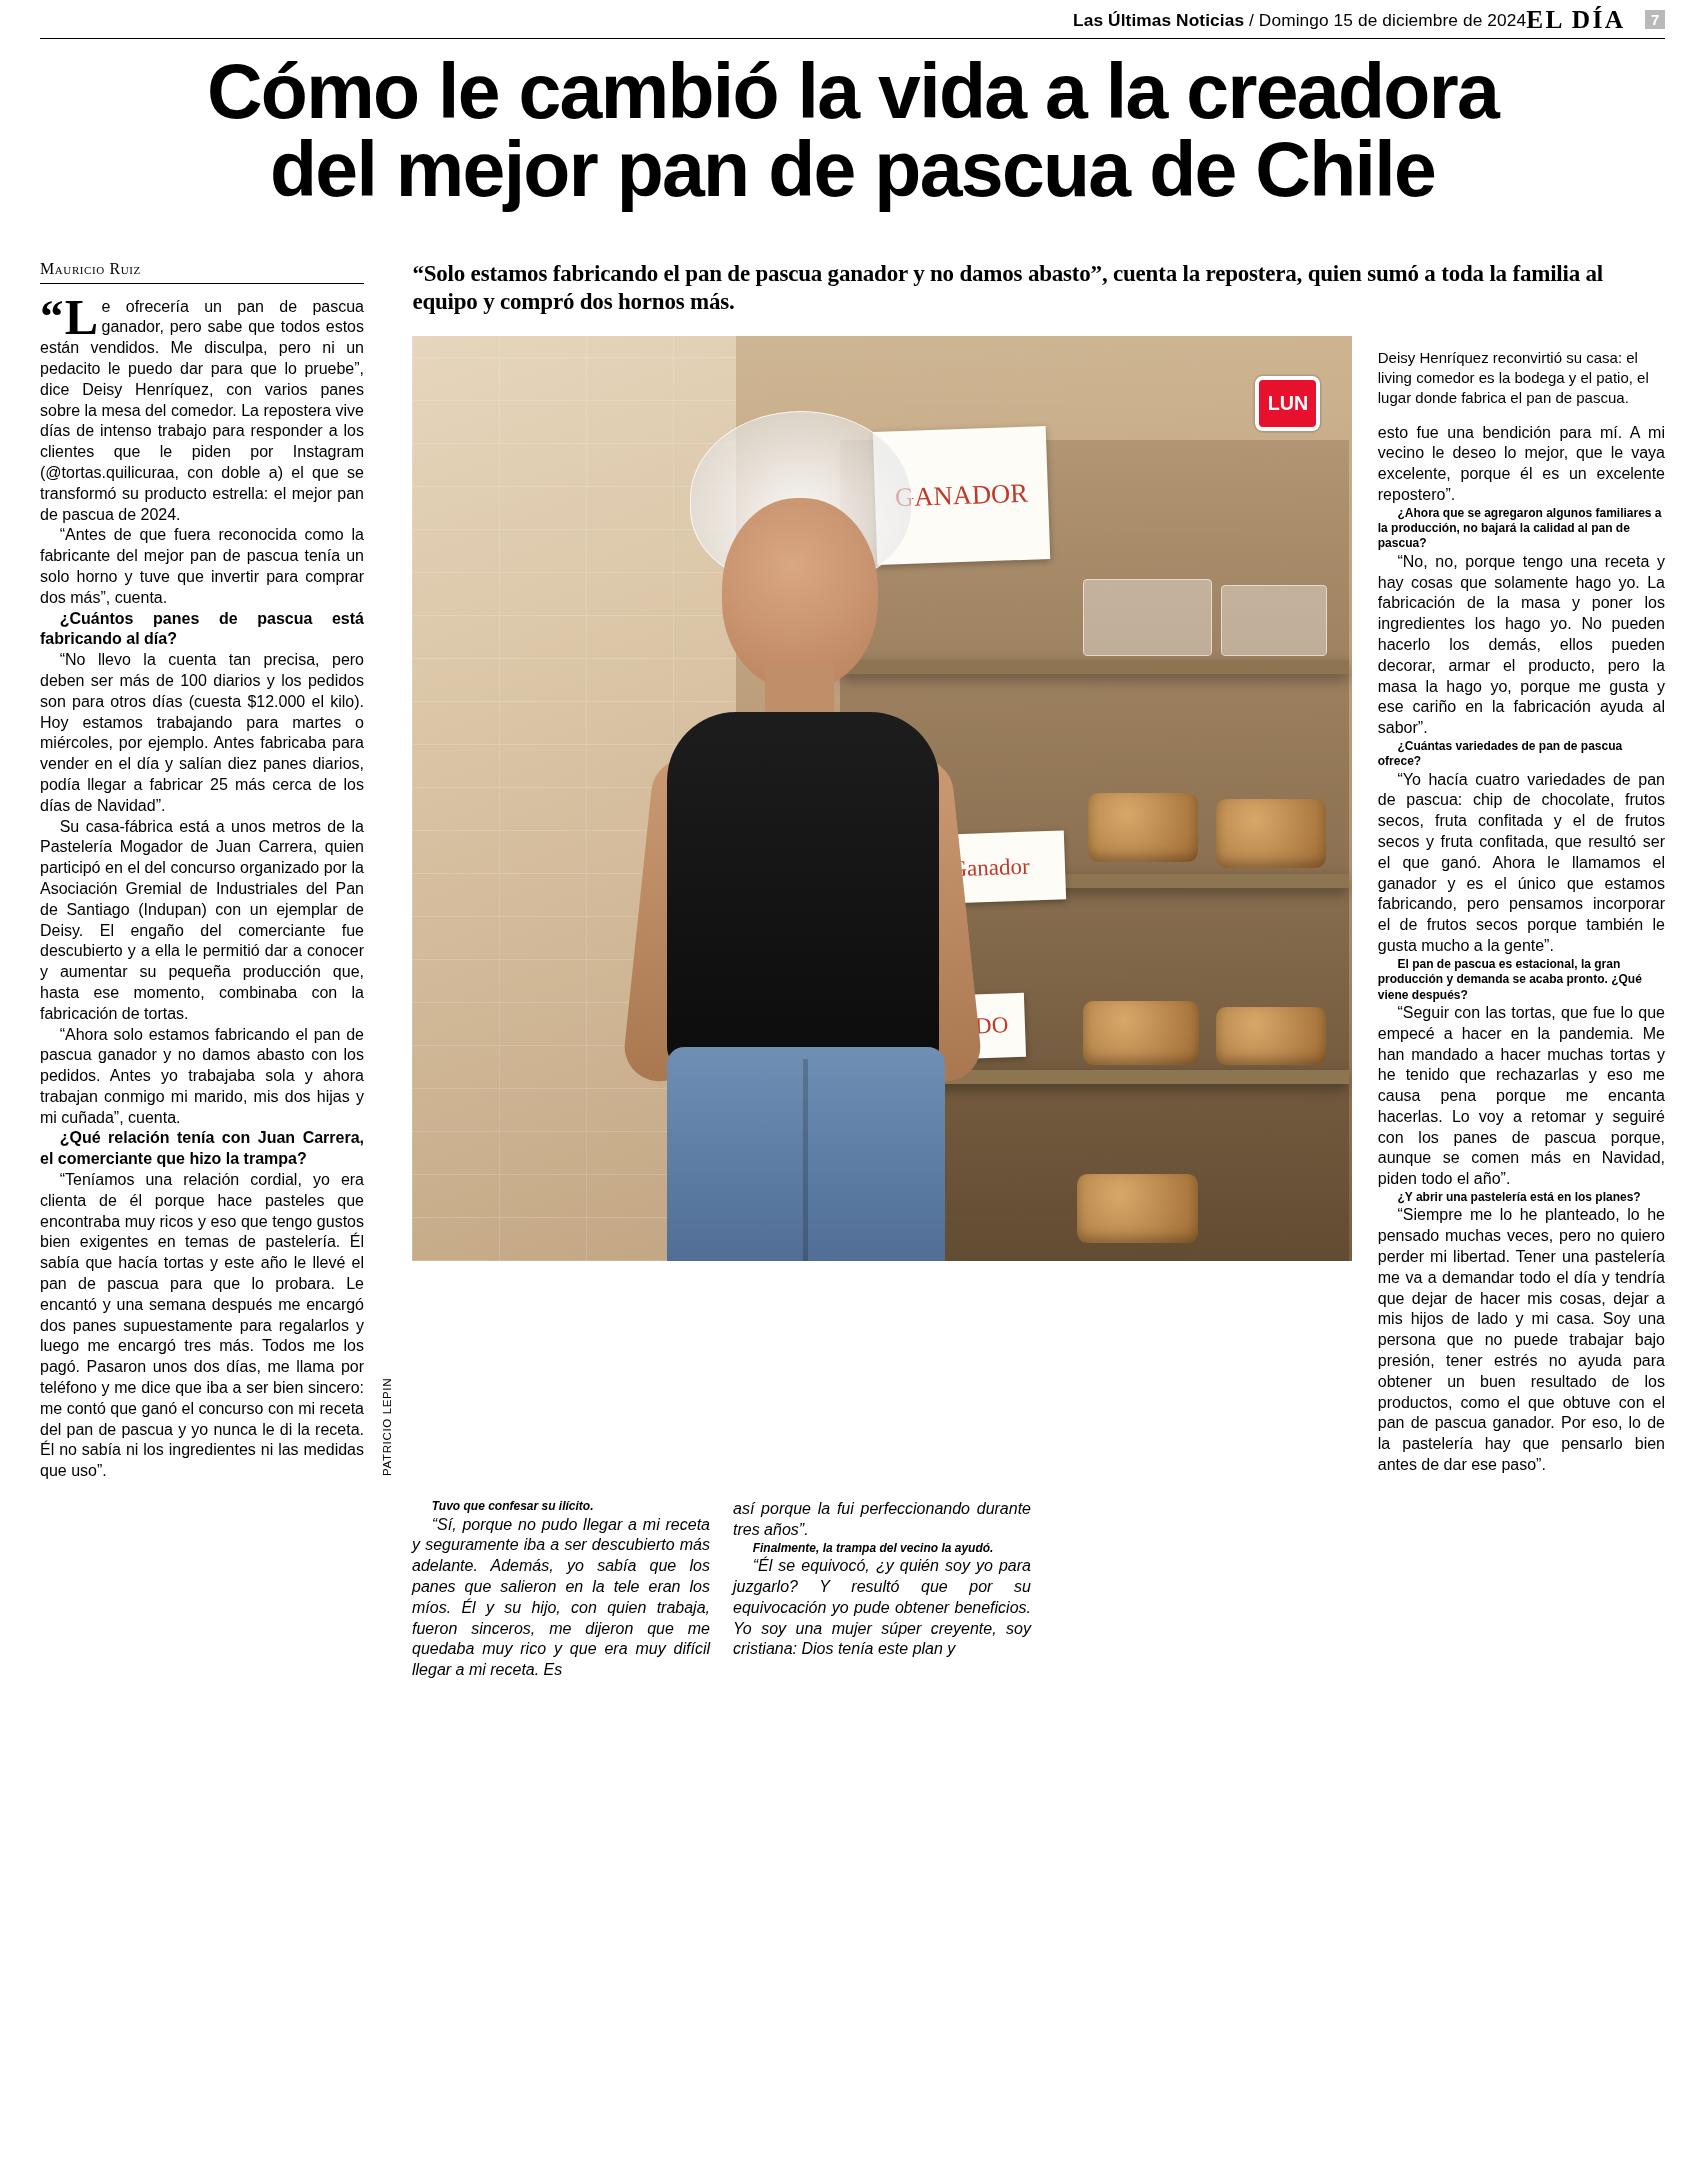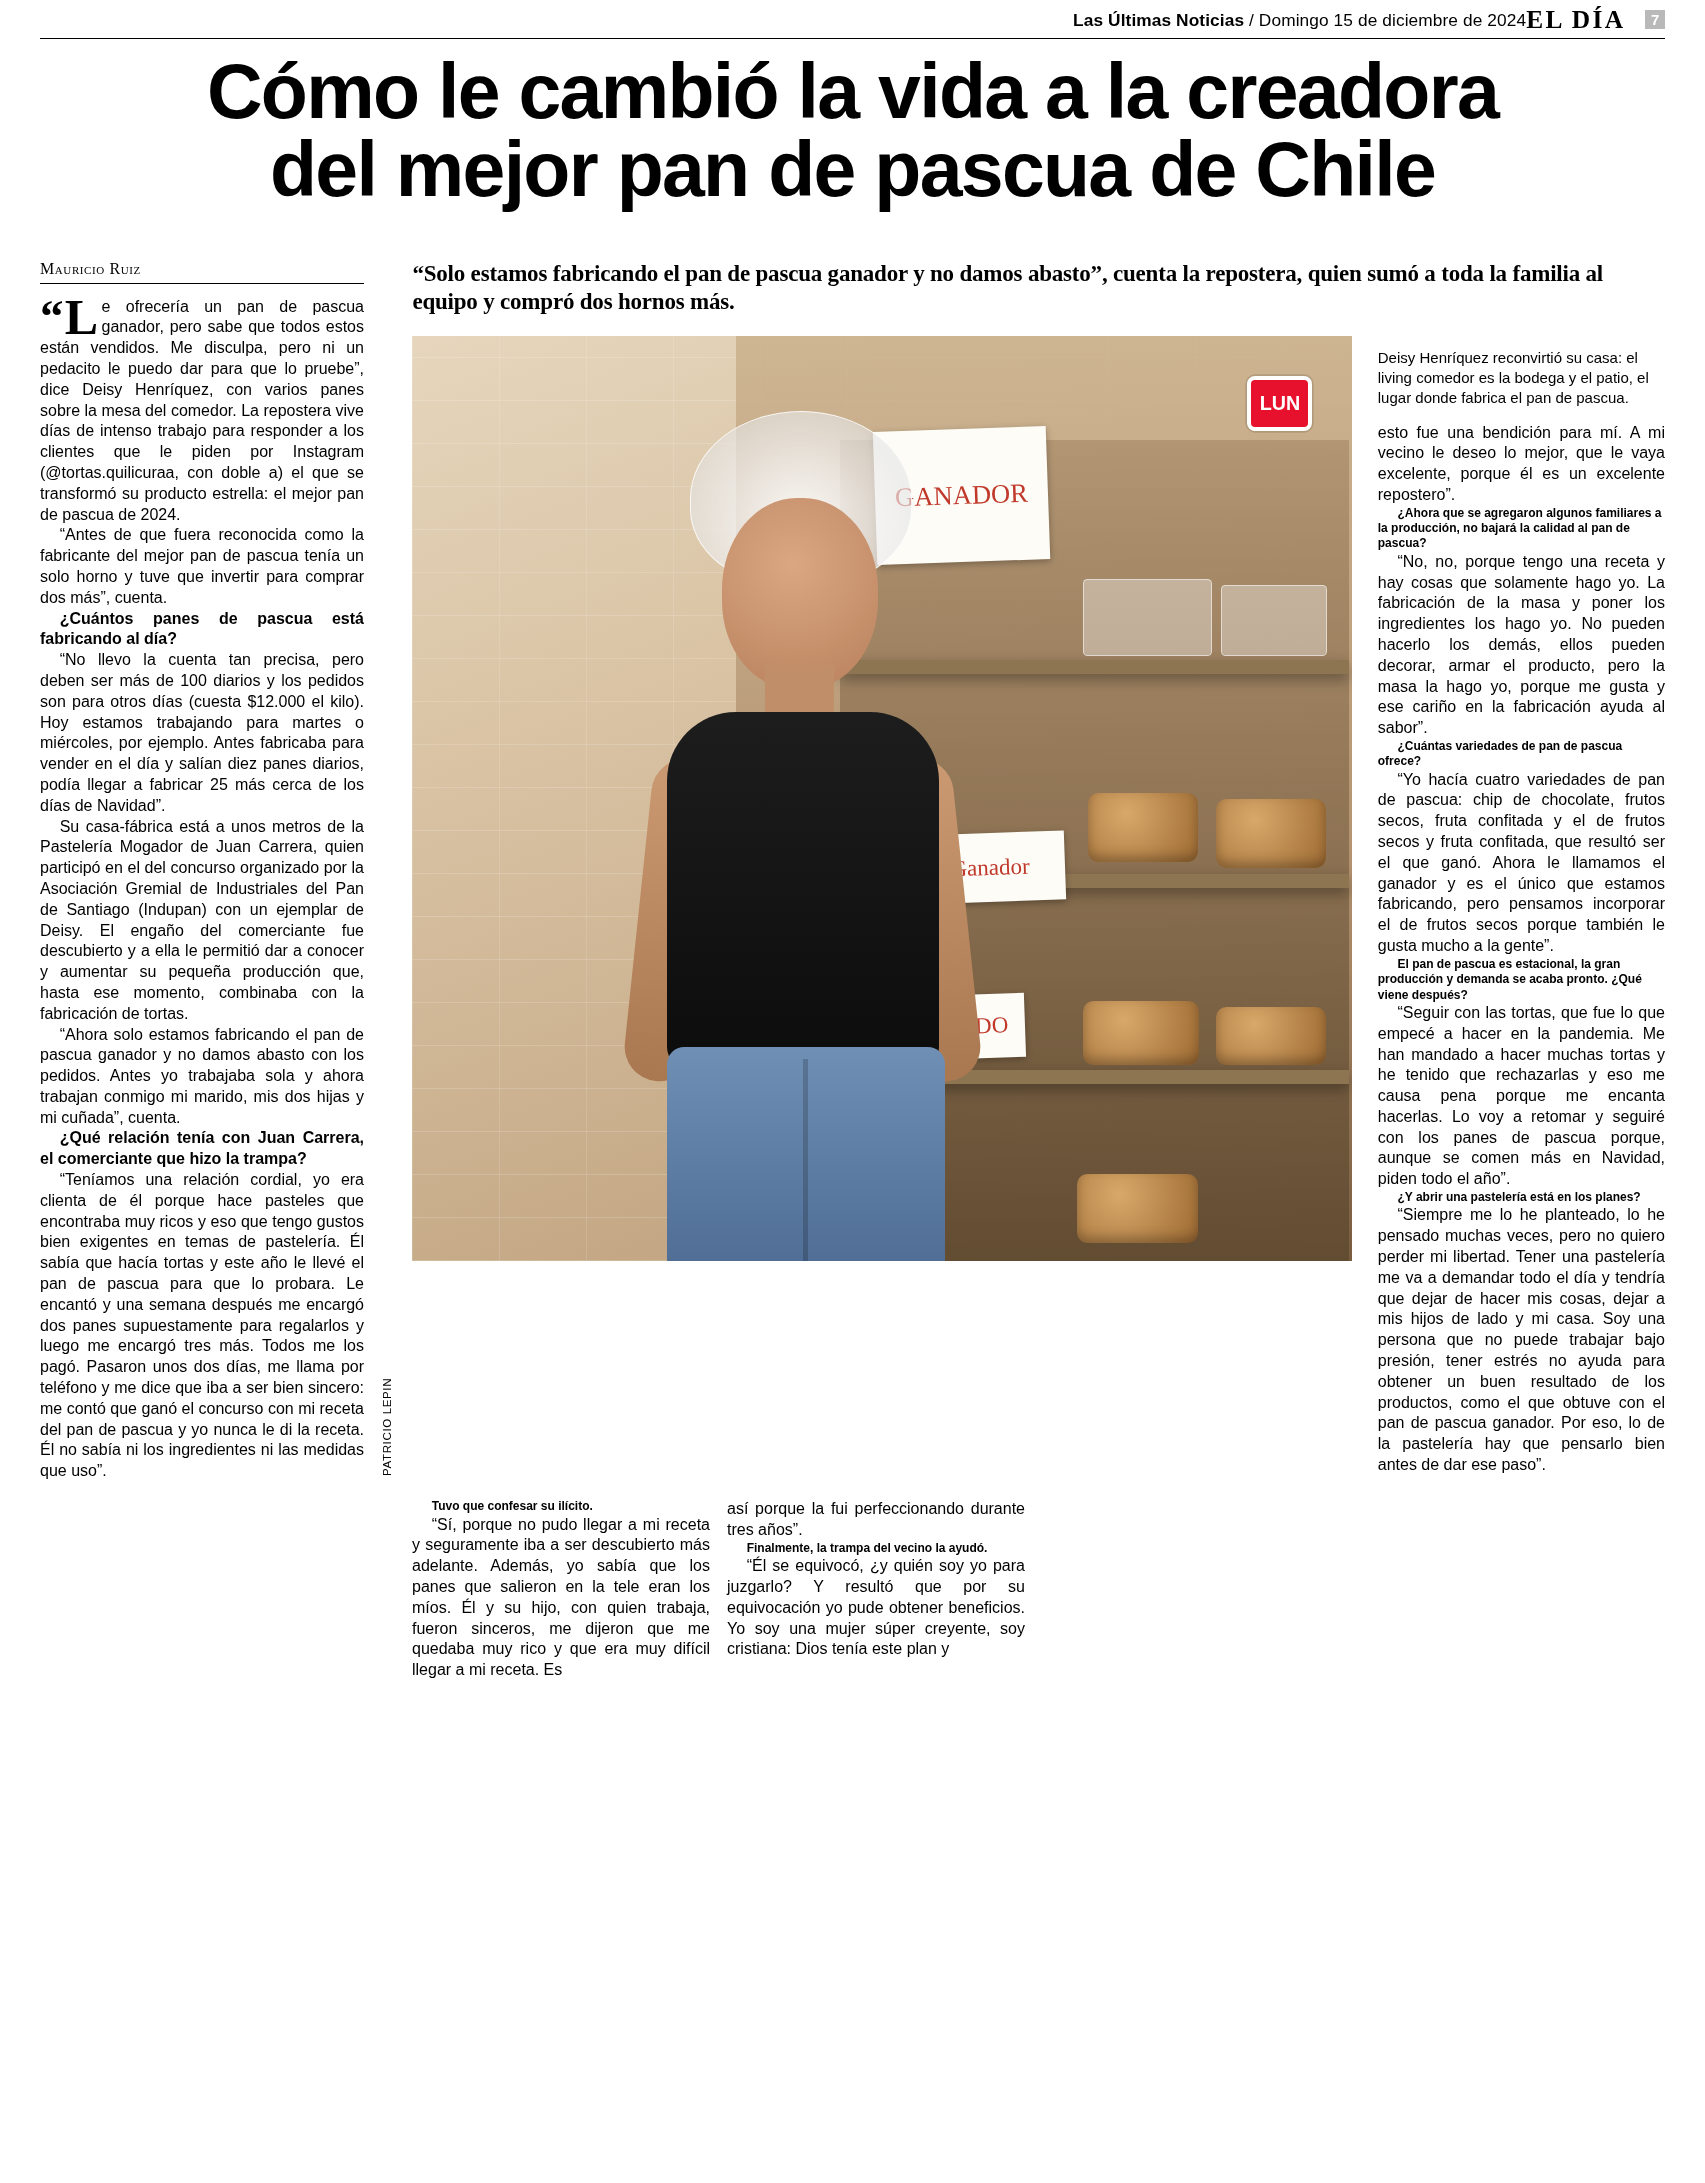--- a/index.html
+++ b/index.html
@@ -305,21 +305,21 @@
     background: linear-gradient(180deg,#6f8fb5,#4f6d95);
     border-radius: 17.3px 17.3px 0 0;
   }
   .jeans:after {
     content:"";
     position:absolute; left: 136px; top: 11.6px; width: 4.6px; bottom: 0;
     background: rgba(0,0,0,.18);
   }
   .lun-badge {
     position: absolute;
-    right: 40px;
+    right: 32px;
     top: 40px;
     width: 57px;
     height: 47px;
     background: #e8112d;
     border: 4px solid #fff;
     border-radius: 8px;
     color: #fff;
     font-weight: bold;
     font-size: 19.7px;
     display: flex;
@@ -357,23 +357,24 @@
     text-indent: 19.7px;
   }
   .right-col-text p.no-indent { text-indent: 0; }
   .right-col-text .qlabel {
     width: auto;
   }
 
   
   .bottom {
     display: flex;
-    gap: 17px;
+    gap: 23px;
     margin-top: 17.3px;
     margin-left: 372px;
+    font-style: italic;
   }
   .bcol {
     width: 298px;
     font-size: 16px;
     line-height: 1.30;
     text-align: justify;
   }
   .bcol p { margin: 0; text-indent: 19.7px; }
   .bcol p.no-indent { text-indent: 0; }
   .bcol .qlabel { width: auto; text-align: left; }

